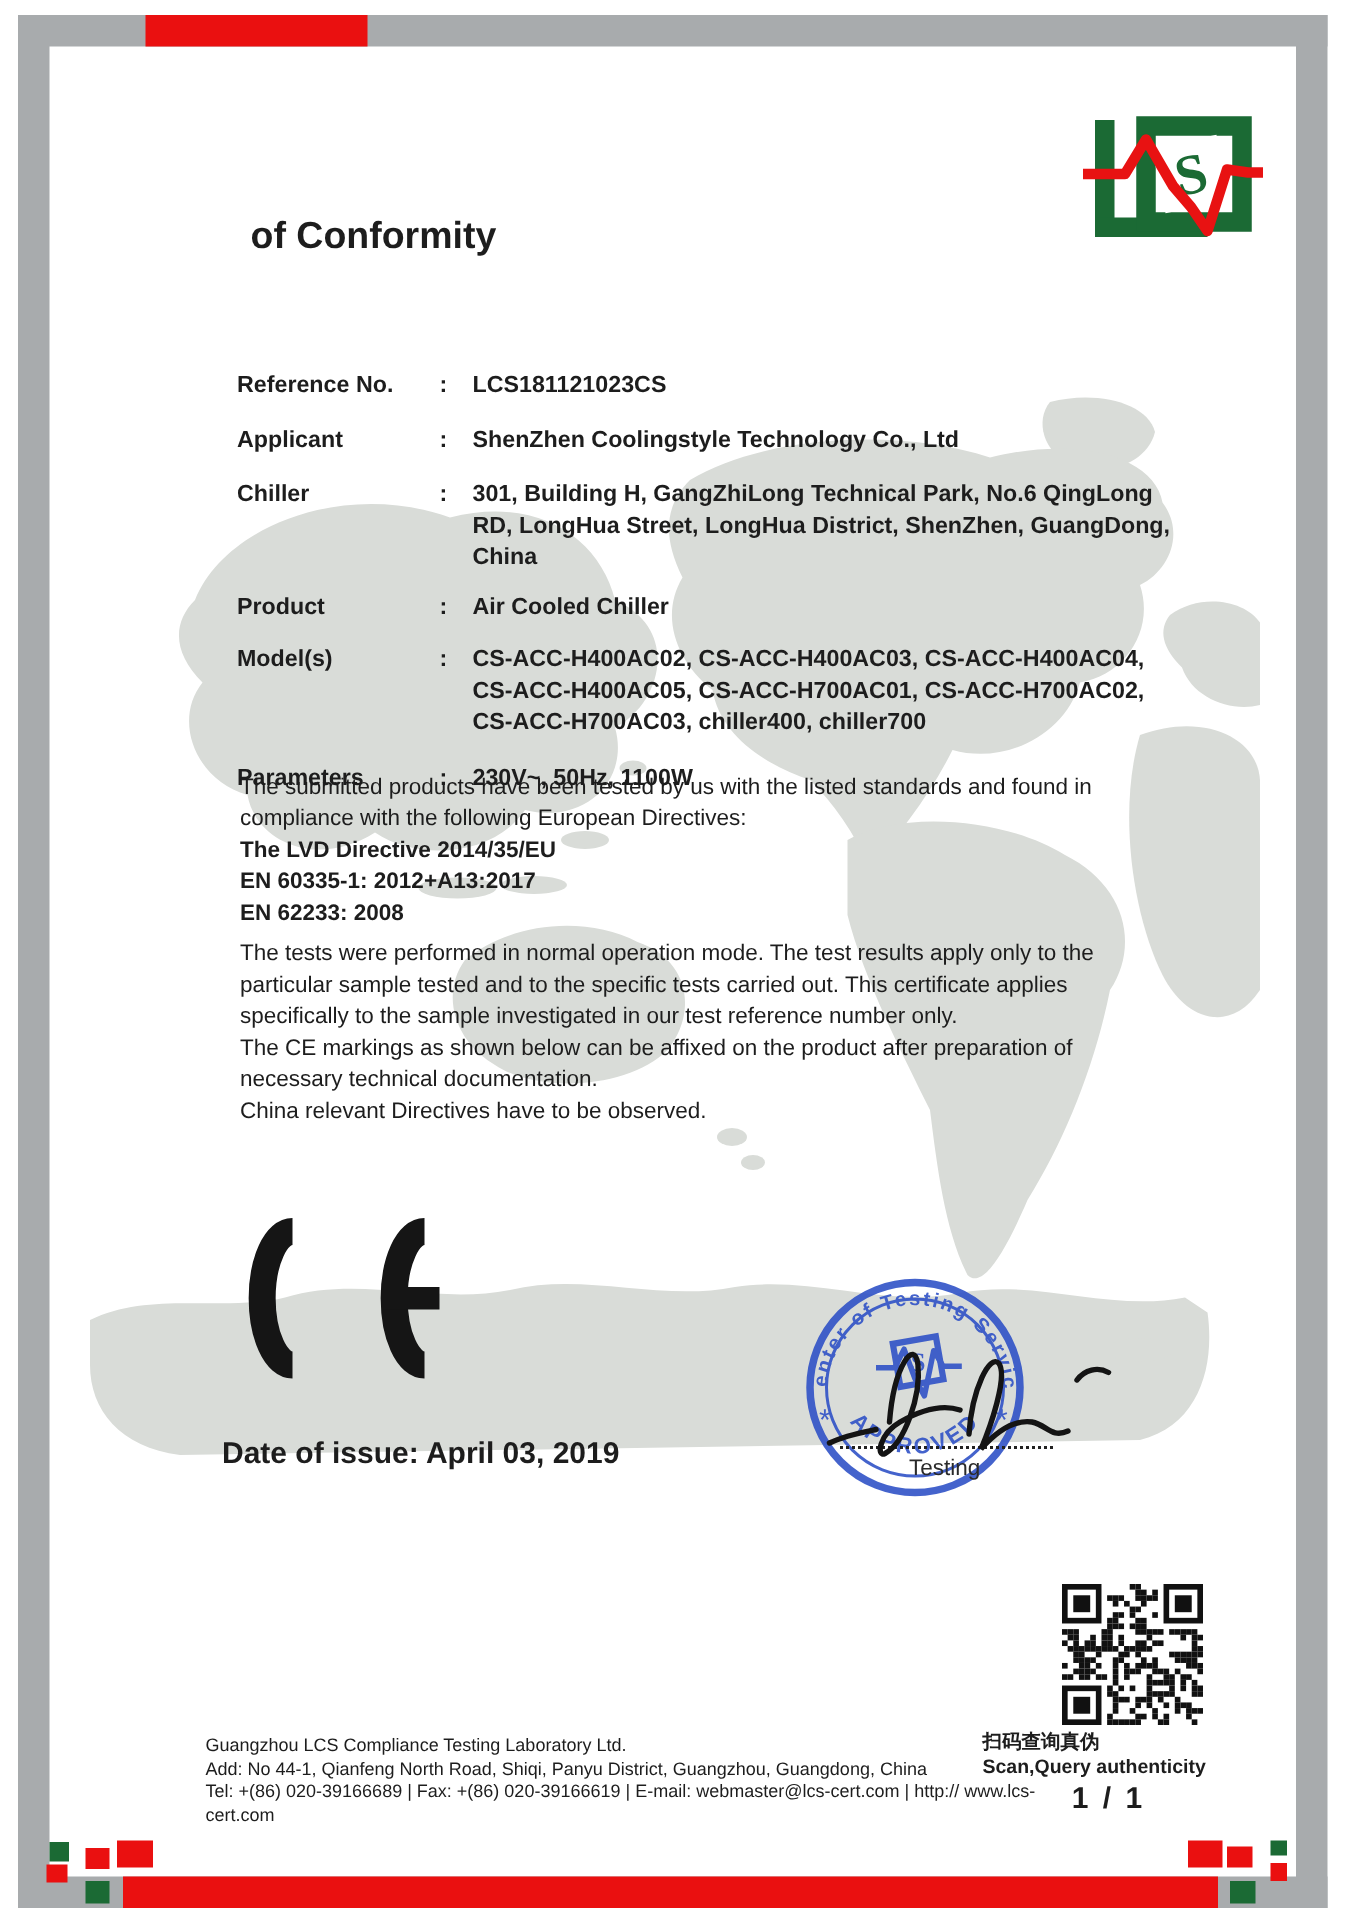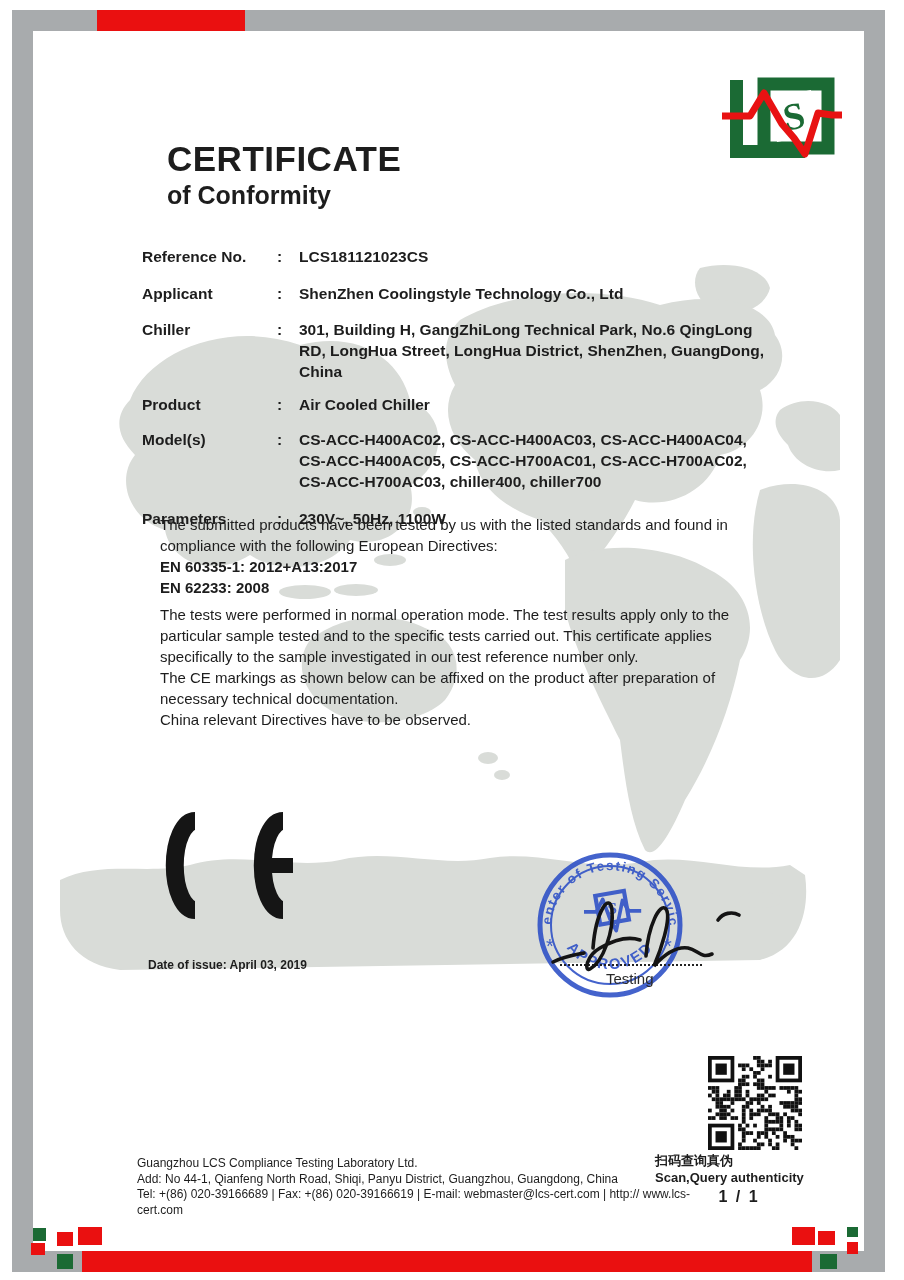--- a/index.html
+++ b/index.html
@@ -11,41 +11,41 @@
   .sq{position:absolute;z-index:7;}
   .sq.red{background:#ea1010;}
   .sq.green{background:#1b6a34;}
   
   .map{position:absolute;left:60px;top:260px;width:780px;height:760px;z-index:1;}
   
   .content{position:absolute;left:0;top:0;width:904px;height:1280px;z-index:2;}
   .title-block{position:absolute;left:167px;top:140px;}
   .title-main{font-size:35px;font-weight:bold;letter-spacing:.5px;line-height:38px;}
   .title-sub{font-size:25px;font-weight:bold;line-height:28px;margin-top:3px;}
-  .fields{position:absolute;left:142px;top:246px;width:648px;}
+  .fields{position:absolute;left:158px;top:246px;width:648px;}
   .frow{display:flex;font-size:15.5px;font-weight:bold;line-height:21px;}
   .frow .lbl{width:135px;flex:none;}
   .frow .col{width:22px;flex:none;}
   .frow .val{width:478px;}
   .mb16{margin-bottom:16px}.mb15{margin-bottom:15px}.mb12{margin-bottom:12px}.mb14{margin-bottom:14px}
   .bodytext{position:absolute;left:160px;top:514px;width:598px;font-size:15px;line-height:21px;}
   .bodytext p{margin:0;}
   .bodytext .b{font-weight:bold;}
   .gap13{margin-bottom:13px}.gap12{margin-bottom:12px}.gap6{margin-bottom:6px}.gap10{margin-bottom:10px}
   .ce{position:absolute;left:148px;top:810px;z-index:2;}
-  .dateline{position:absolute;left:148px;top:958px;font-size:12px;font-weight:bold;z-index:2;}
+  .dateline{position:absolute;left:148px;top:958px;font-size:20px;font-weight:bold;z-index:2;}
   .stamp{position:absolute;left:528px;top:845px;z-index:3;opacity:.88;}
   .sig{position:absolute;left:548px;top:876px;z-index:4;}
   .dots{position:absolute;left:560px;top:964px;width:142px;border-top:2px dotted #222;z-index:3;}
   .manager{position:absolute;left:606px;top:970px;font-size:15px;color:#2a2a2a;z-index:3;}
   .qr{position:absolute;left:708px;top:1056px;z-index:2;}
   .qrcap{position:absolute;left:655px;top:1152px;width:200px;text-align:left;z-index:2;
          font-size:13px;font-weight:bold;line-height:17px;}
   .pagenum{position:absolute;left:695px;top:1188px;width:88px;text-align:center;
-           font-size:16px;font-weight:bold;letter-spacing:2px;z-index:2;}
+           font-size:20px;font-weight:bold;letter-spacing:2px;z-index:2;}
   .footer{position:absolute;left:137px;top:1156px;width:565px;font-size:12px;line-height:15.5px;z-index:2;}
   .logo{position:absolute;left:722px;top:66px;z-index:2;}
 </style>
 </head>
 <body>
 
 <div class="page">
 
   <svg class="map" viewBox="0 0 780 760" aria-hidden="true">
     <g fill="#d9dcd8">
@@ -109,21 +109,20 @@
       <rect x="8" y="79" width="75" height="13" fill="#1b6a34"></rect>
       <rect x="42" y="18" width="64" height="64" fill="none" stroke="#1b6a34" stroke-width="13"></rect>
       <g transform="rotate(-12 72 50)">
         <rect x="50" y="28" width="44" height="44" fill="#fff"></rect>
         <text x="72" y="63" text-anchor="middle" font-family="Liberation Serif,serif" font-size="38" font-weight="bold" fill="#1b6a34">S</text>
       </g>
       <polyline points="0,50 28,50 42,27 60,58 72,72 83,88 96,47 110,49 120,49" fill="none" stroke="#e81212" stroke-width="7" stroke-linejoin="round" stroke-linecap="round"></polyline>
     </svg>
 
     <div class="title-block">
-      <div class="title-main">CERTIFICATE</div>
       <div class="title-sub">of Conformity</div>
     </div>
 
     <div class="fields">
       <div class="frow mb16">
         <span class="lbl">Reference No.</span>
         <span class="col">:</span>
         <span class="val">LCS181121023CS</span>
       </div>
       <div class="frow mb15">
@@ -148,20 +147,21 @@
       </div>
       <div class="frow">
         <span class="lbl">Parameters</span>
         <span class="col">:</span>
         <span class="val">230V~, 50Hz, 1100W</span>
       </div>
     </div>
 
     <div class="bodytext">
       <p class="gap13">The submitted products have been tested by us with the listed standards and found in compliance with the following European Directives:</p>
+      <p class="b gap12">The LVD Directive 2014/35/EU</p>
       <div class="b gap6">
         <div>EN 60335-1: 2012+A13:2017</div>
         <div>EN 62233: 2008</div>
       </div>
       <p class="gap6">The tests were performed in normal operation mode. The test results apply only to the particular sample tested and to the specific tests carried out. This certificate applies specifically to the sample investigated in our test reference number only.</p>
       <p class="gap10">The CE markings as shown below can be affixed on the product after preparation of necessary technical documentation.</p>
       <p>China relevant Directives have to be observed.</p>
     </div>
 
     <svg class="ce" width="160" height="115" viewBox="0 0 160 115">

